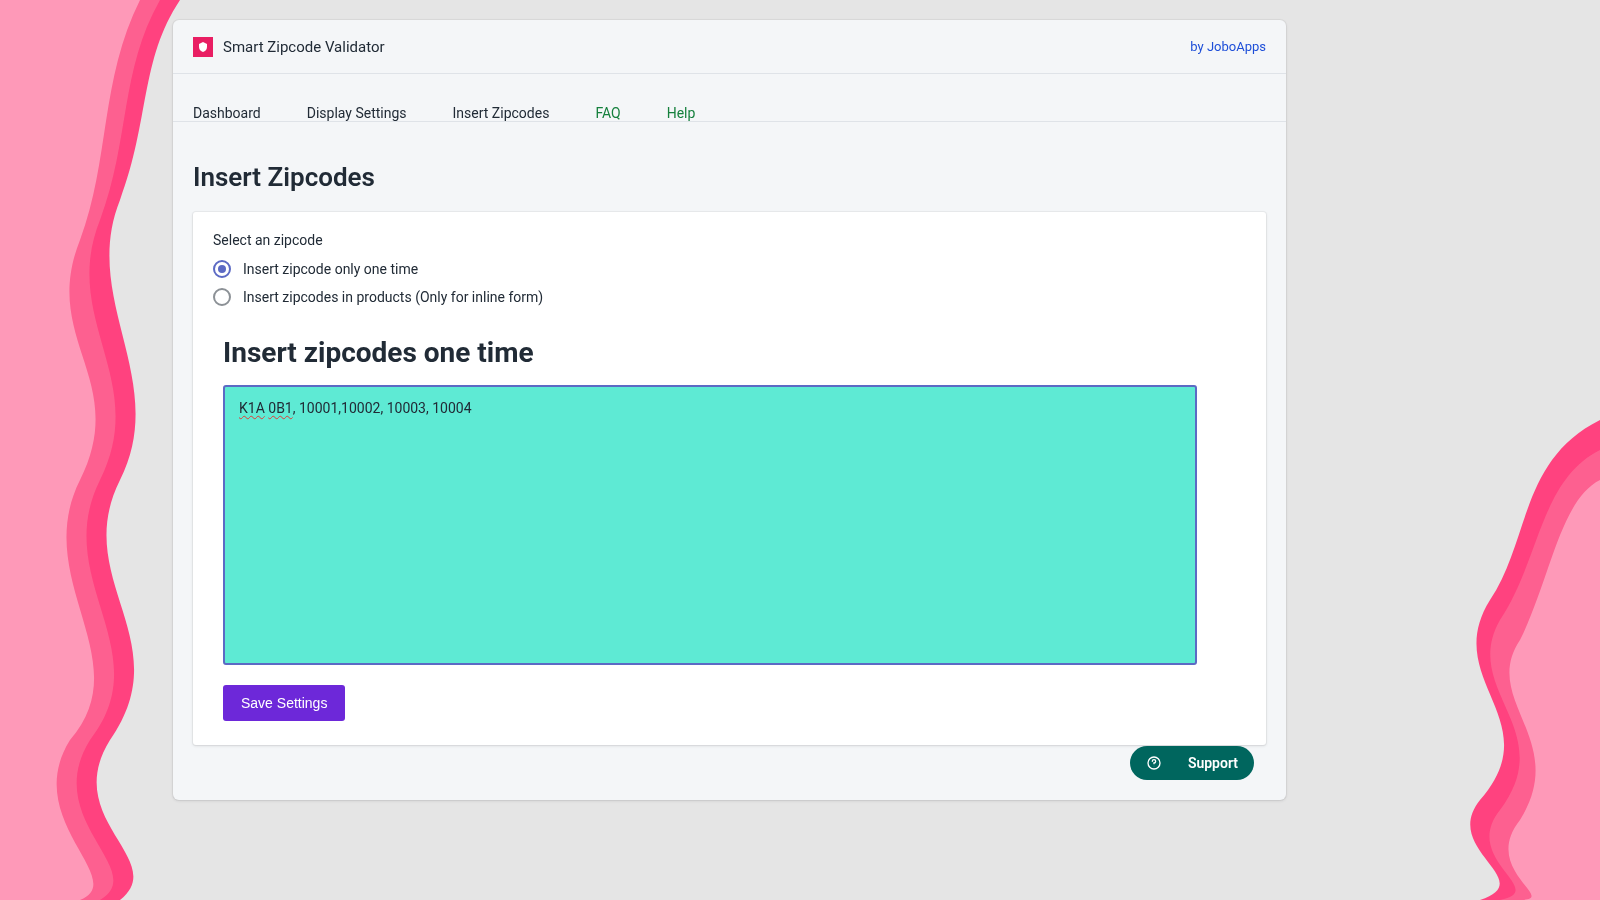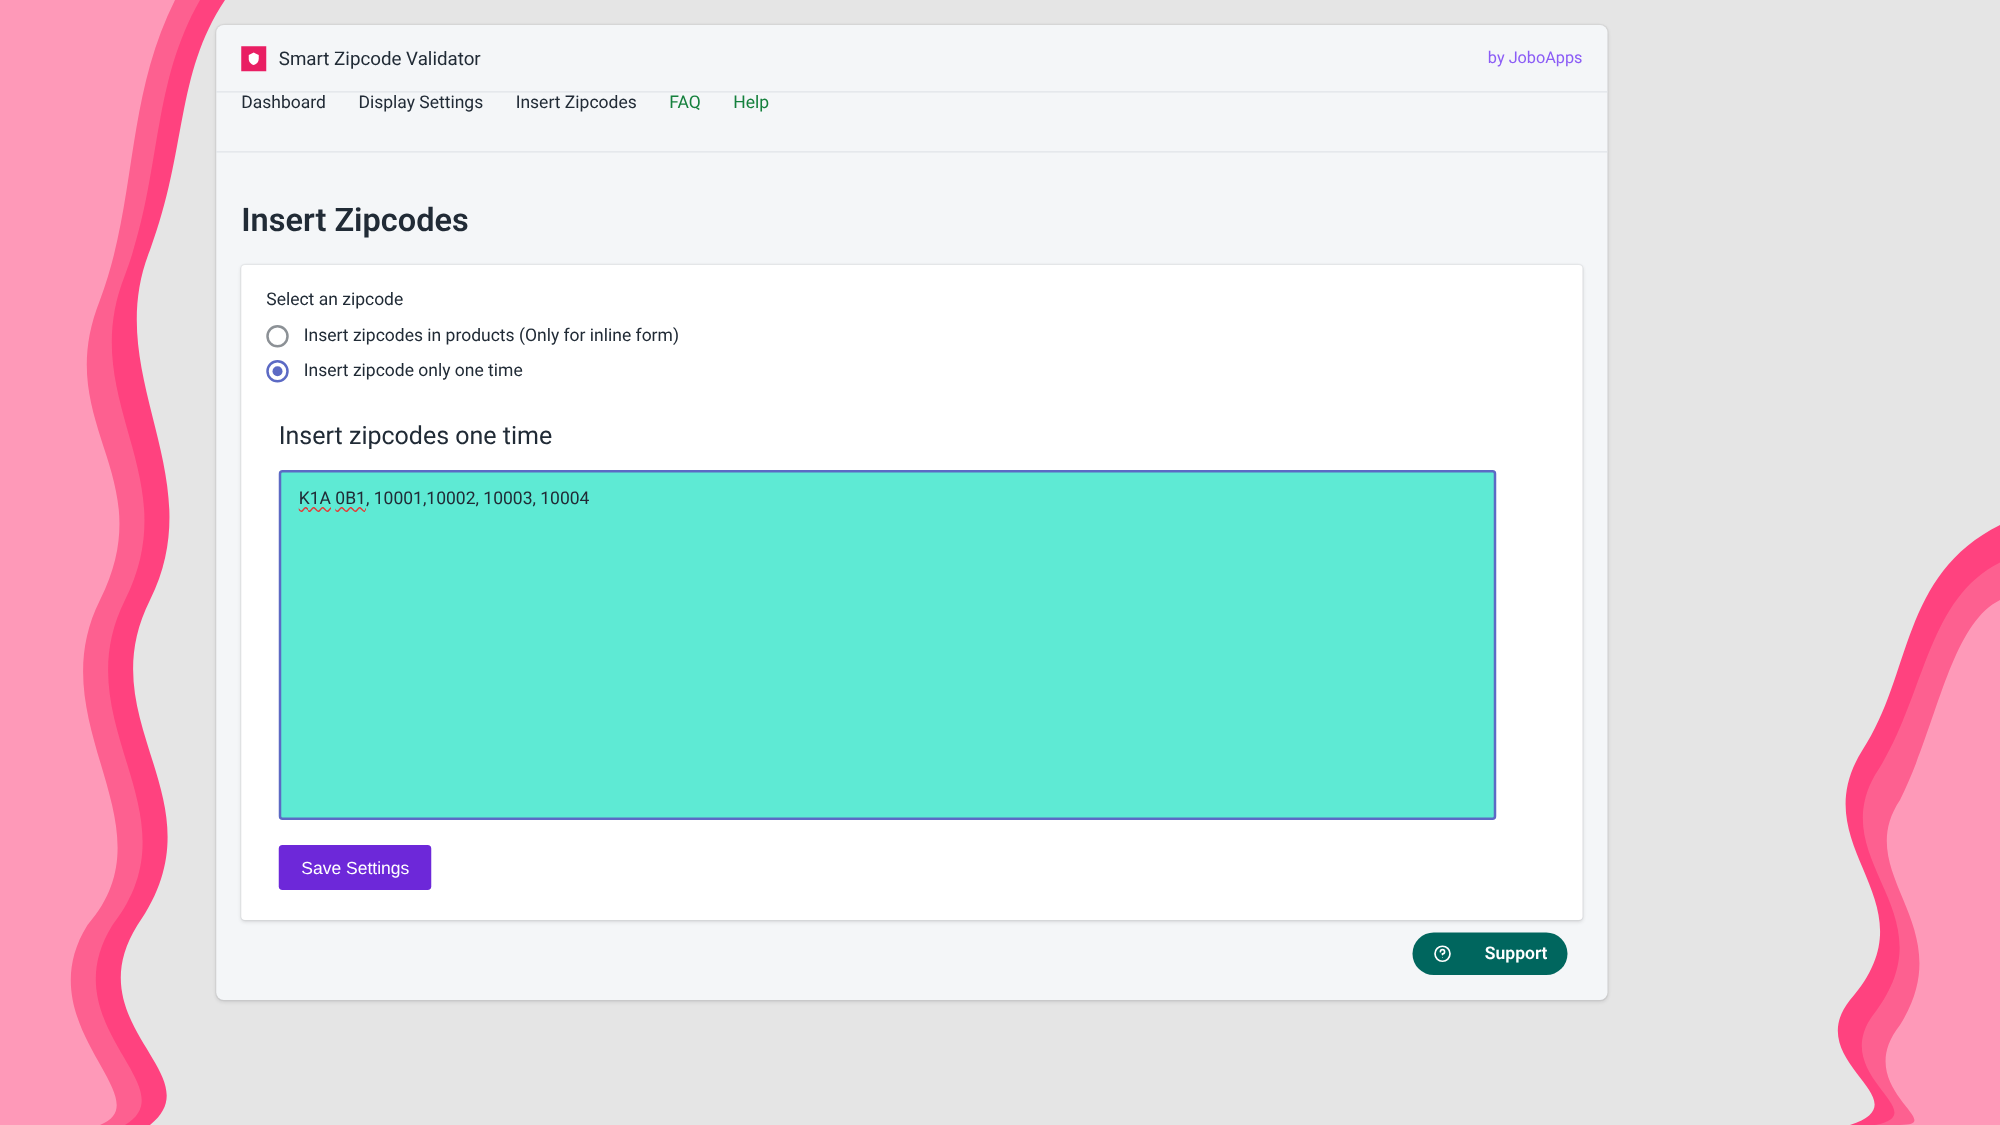--- a/index.html
+++ b/index.html
@@ -32,29 +32,29 @@
     align-items: center;
     padding: 0 20px;
     justify-content: space-between;
   }
   .app-title-group { display: flex; align-items: center; gap: 10px; }
   .app-logo {
     width: 20px; height: 20px; background: #E91E63; display:flex; align-items:center; justify-content:center;
   }
   .app-logo svg { width:12px; height:12px; fill:white; }
   .app-title { font-size: 15px; color:#212B36; font-weight: 400; }
-  .app-by { font-size: 13px; color:#8b5cf6; }
+  .app-by { font-size: 13px; color:#1d4ed8; }
 
   .app-nav {
     height: 48px;
     border-bottom: 1px solid #DFE3E8;
     display: flex;
-    align-items: flex-start;
+    align-items: flex-end;
     padding: 0 20px;
-    gap: 26px;
+    gap: 46px;
   }
   .app-nav a { font-size: 14px; color:#212B36; text-decoration: none; cursor:pointer; }
   .app-nav a.muted { color:#15803d; }
 
   .page-content { padding: 20px 0 30px 0; flex:1; overflow:auto; }
   .page-title { font-size: 26px; font-weight: 600; color:#212B36; margin: 20px 20px 20px 20px; }
 
   .card {
     background:#fff;
     border-radius:3px;
@@ -64,21 +64,21 @@
   }
 
   .option-label { font-size:14px; color:#212B36; font-weight:400; margin-bottom:12px; }
   .radio-row { display:flex; align-items:center; gap:12px; margin-bottom:10px; font-size:14px; color:#212B36; cursor:pointer; }
   .radio {
     width:18px; height:18px; border-radius:50%; border:2px solid #8C9196; background:#fff; display:flex; align-items:center; justify-content:center;
   }
   .radio.checked { border-color:#5C6AC4; }
   .radio.checked::after { content:""; width:8px; height:8px; border-radius:50%; background:#5C6AC4; }
 
-  .section-title { font-size:20px; font-weight:400; color:#212B36; margin: 30px 0 16px 10px; }
+  .section-title { font-size:28px; font-weight:700; color:#212B36; margin: 30px 0 16px 10px; }
 
   .spell-underline {
     text-decoration: underline wavy #E53935;
     text-decoration-thickness: 1px;
     text-underline-offset: 2px;
   }
 
   .zip-display {
     position:relative;
     width:974px; height:280px; margin:0 10px;
@@ -145,26 +145,26 @@
     <a class="muted">Help</a>
   </div>
 
   <div class="page-content">
     <h1 class="page-title">Insert Zipcodes</h1>
 
     <div class="card">
       <div class="option-label">Select an zipcode</div>
 
       <div class="radio-row">
+        <span class="radio checked"></span>
+        <span>Insert zipcode only one time</span>
+      </div>
+      <div class="radio-row">
         <span class="radio"></span>
         <span>Insert zipcodes in products (Only for inline form)</span>
-      </div>
-      <div class="radio-row">
-        <span class="radio checked"></span>
-        <span>Insert zipcode only one time</span>
       </div>
 
       <h2 class="section-title">Insert zipcodes one time</h2>
 
       <div class="zip-display"><span class="spell-underline">K1A</span><span> </span><span class="spell-underline">0B1</span><span>, 10001,10002, 10003, 10004</span></div>
 
       <button class="save-btn">Save Settings</button>
     </div>
   </div>
 

